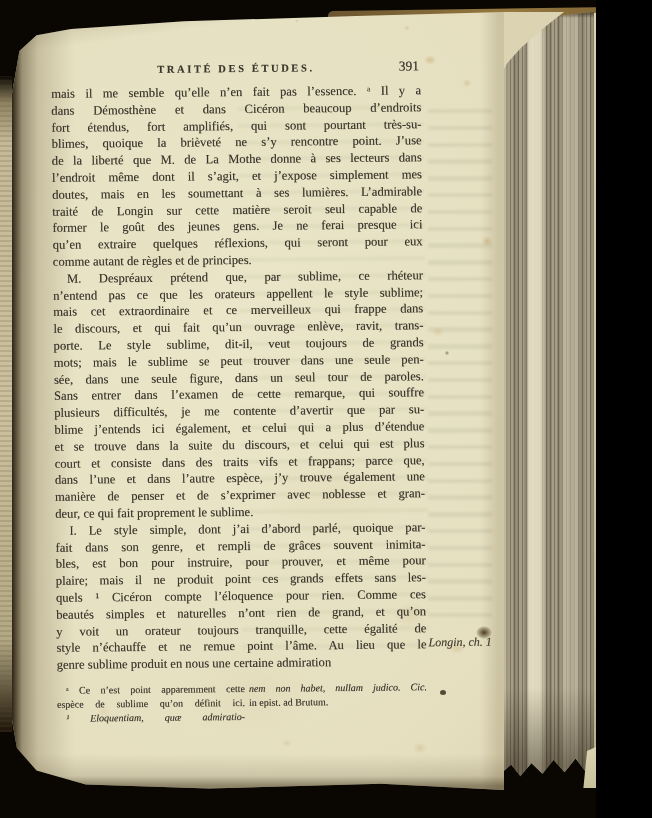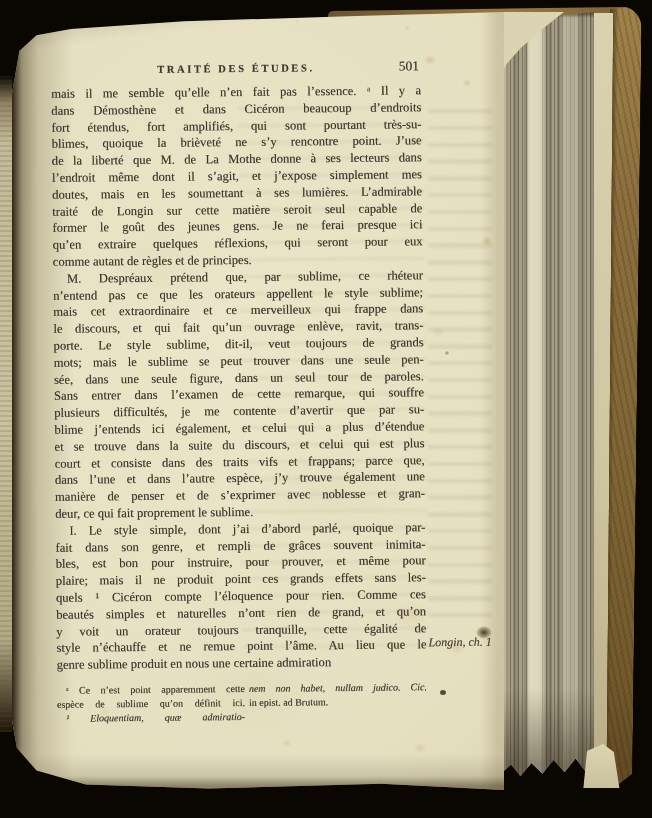--- a/index.html
+++ b/index.html
@@ -1,16 +1,16 @@
 <!DOCTYPE html>
 <html><head>
 <meta charset="utf-8">
 <style>
   html,body{margin:0;padding:0;background:#000;}
-  .scene{position:relative;width:652px;height:818px;background:#0a0703;overflow:hidden;
+  .scene{position:relative;width:596px;height:818px;background:#0a0703;overflow:hidden;
          font-family:"Liberation Serif","DejaVu Serif",serif;}
   
   .facing-edge{position:absolute;left:0;top:76px;width:12px;height:656px;
     background:
       repeating-linear-gradient(0deg, rgba(92,80,52,0.18) 0 2px, rgba(0,0,0,0) 2px 5px),
       linear-gradient(180deg,#0a0703 0%, #8d8160 4%, #c4ba97 10%, #cbc19e 52%, #b3a884 86%, #1d1407 100%);
     border-right:2px solid rgba(15,10,3,0.9);}
   
   .cover-top-strip{position:absolute;left:328px;top:9px;width:302px;height:10px;border-radius:5px;
     background:linear-gradient(90deg,#6b5530,#96793f 60%,#7d6234);transform:rotate(-0.8deg);}
@@ -119,21 +119,21 @@
 
   <div class="facing-edge"></div>
   <div class="page"></div>
 
   <div class="ghost-a"></div>
   <div class="ghost-b"></div>
 
   <div class="text-block">
     <div class="header-row">
       <span class="header-title">TRAITÉ DES ÉTUDES.</span>
-      <span class="page-number">501</span>
+      <span class="page-number">391</span>
     </div>
 
     <div class="body-text">
         <div class="bline">mais il me semble qu’elle n’en fait pas l’essence. ᵃ Il y a</div>
         <div class="bline">dans Démosthène et dans Cicéron beaucoup d’endroits</div>
         <div class="bline">fort étendus, fort amplifiés, qui sont pourtant très-su-</div>
         <div class="bline">blimes, quoique la brièveté ne s’y rencontre point. J’use</div>
         <div class="bline">de la liberté que M. de La Mothe donne à ses lecteurs dans</div>
         <div class="bline">l’endroit même dont il s’agit, et j’expose simplement mes</div>
         <div class="bline">doutes, mais en les soumettant à ses lumières. L’admirable</div>

